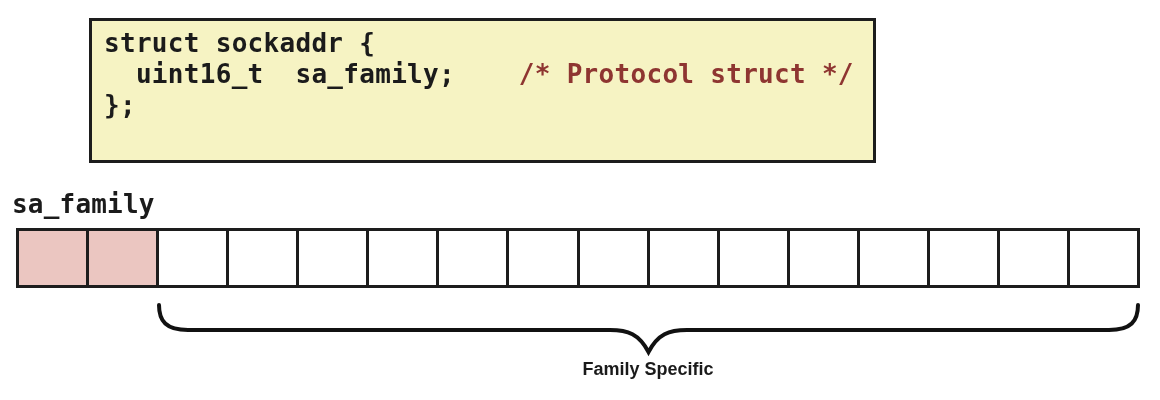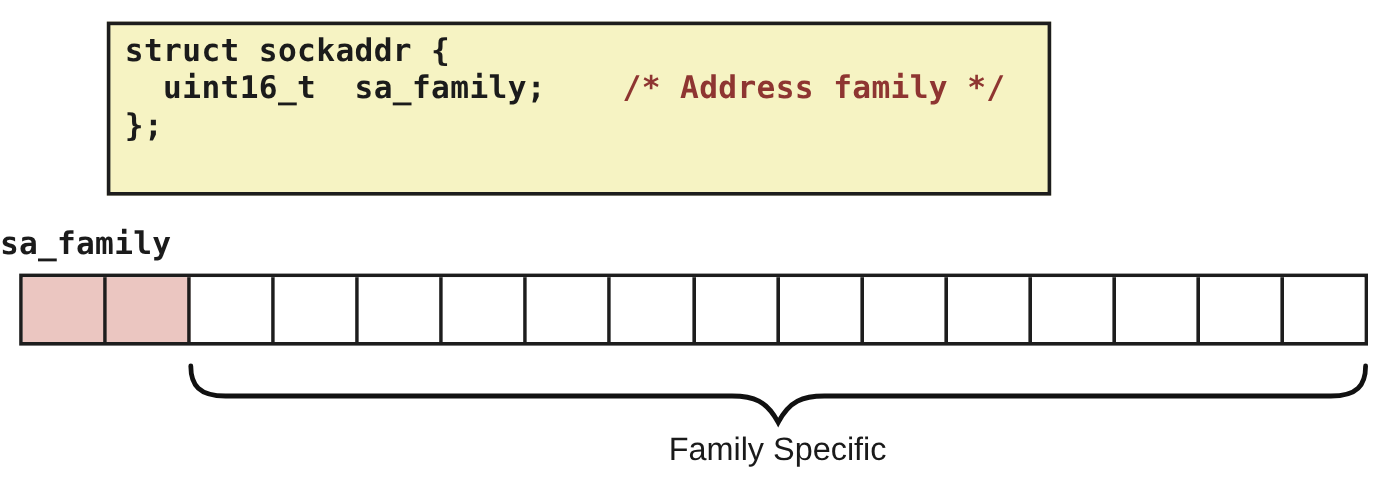--- a/index.html
+++ b/index.html
@@ -26,21 +26,21 @@
     font-weight:bold;
     font-size:26px;
     line-height:31px;
     letter-spacing:0.3px;
     color:var(--code-fg,#1B1B1B);
   }
   .comment-text{ color:var(--comment-fg,#8E3531); }
   
   .field-label{
     position:absolute;
-    left:0; top:189px;
+    left:12px; top:189px;
     font-family:"DejaVu Sans Mono", monospace;
     font-weight:bold;
     font-size:26px;
     line-height:31px;
     letter-spacing:0.2px;
     color:#1B1B1B;
     white-space:pre;
   }
   
   .byte-row{
@@ -64,34 +64,34 @@
     position:absolute;
     left:156px; top:300px;
     width:985px; height:58px;
   }
   
   .brace-label{
     position:absolute;
     left:648px; top:359px;
     transform:translateX(-50%);
     font-family:"Liberation Sans", sans-serif;
-    font-weight:normal;
-    font-size:27px;
+    font-weight:bold;
+    font-size:18px;
     color:#1A1A1A;
     white-space:nowrap;
   }
 </style>
 </head>
 <body>
 
 <div class="stage">
 
   <div class="code-box">
       <div class="code-line"><span class="code-text">struct sockaddr {</span></div>
-      <div class="code-line"><span class="code-text">  uint16_t  sa_family;    </span><span class="comment-text">/* Address family */</span></div>
+      <div class="code-line"><span class="code-text">  uint16_t  sa_family;    </span><span class="comment-text">/* Protocol struct */</span></div>
       <div class="code-line"><span class="code-text">};</span></div>
     </div>
 
   <div class="field-label">sa_family</div>
 
   <div class="byte-row">
       <div class="cell hl"></div>
       <div class="cell hl"></div>
       <div class="cell"></div>
       <div class="cell"></div>

